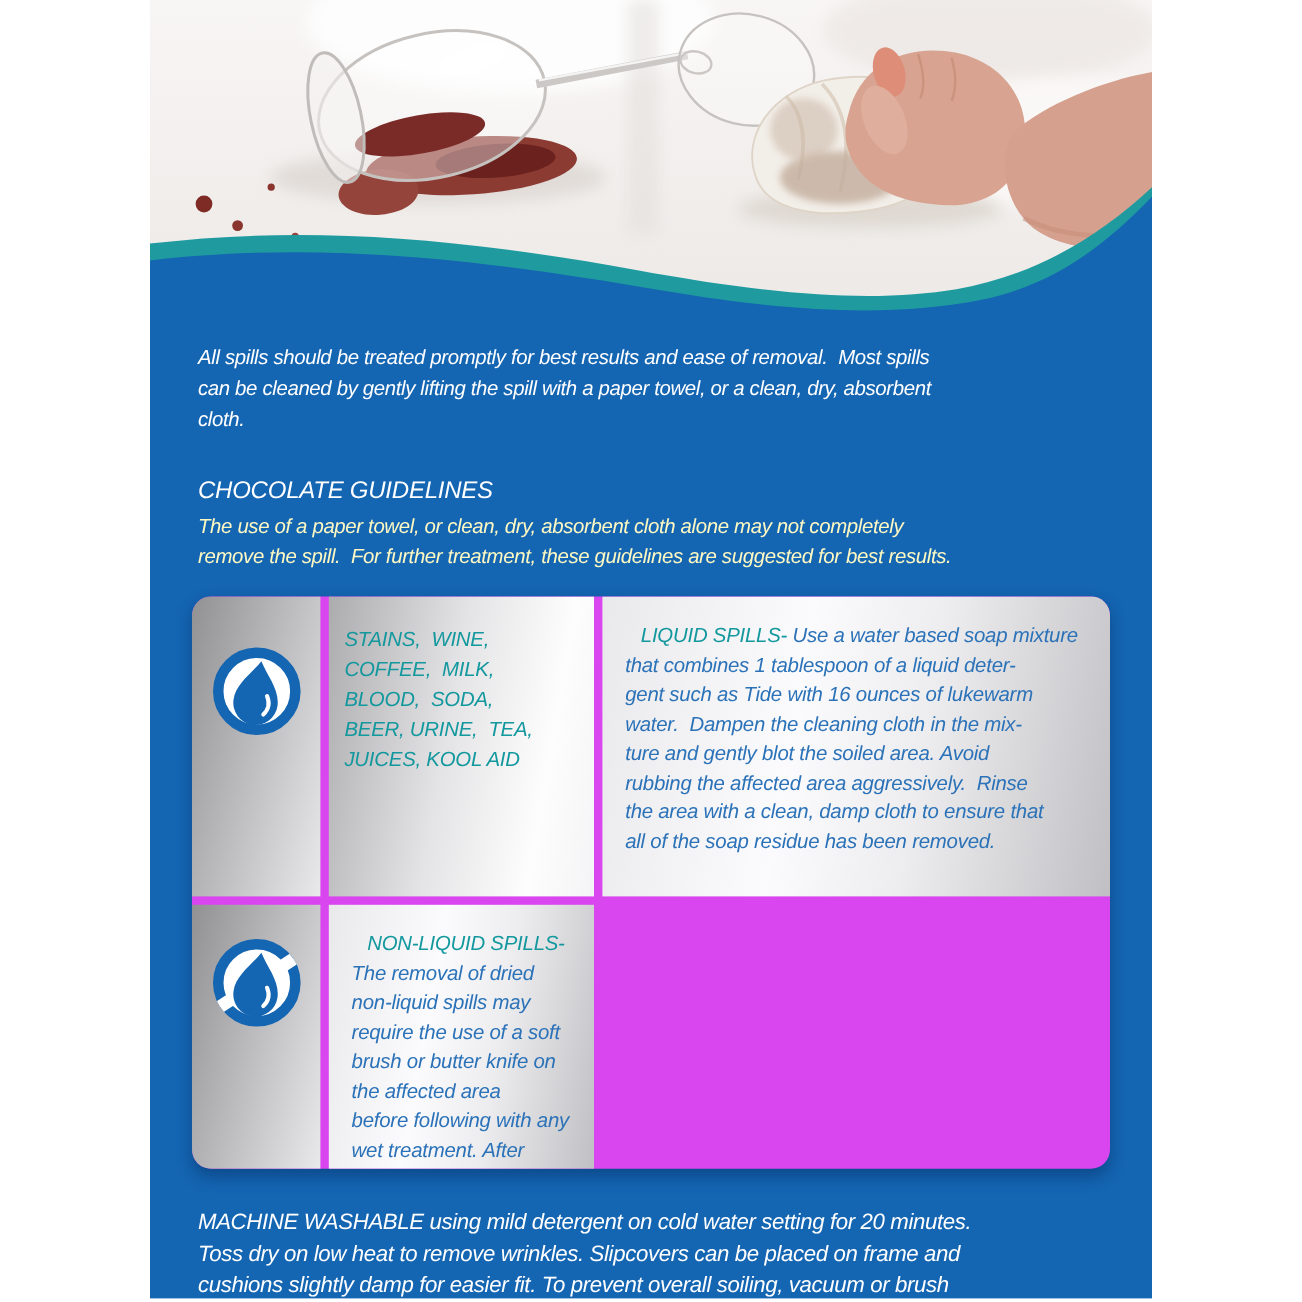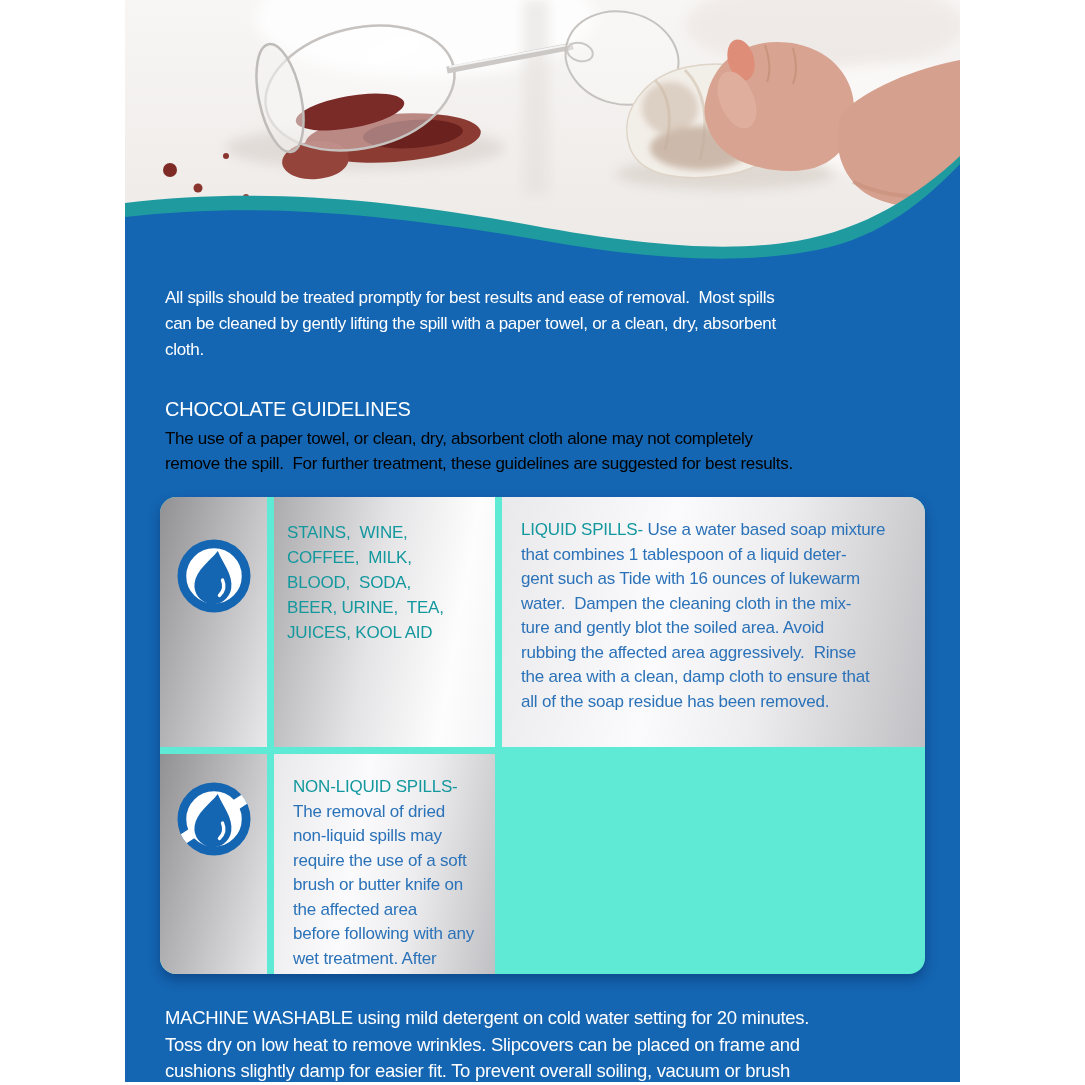--- a/index.html
+++ b/index.html
@@ -5,47 +5,48 @@
   html,body{margin:0;padding:0;}
   body{
     width:1085px;height:1085px;background:#ffffff;
     font-family:"Liberation Sans", sans-serif;
     -webkit-font-smoothing:antialiased;
   }
   .page{position:relative;width:1085px;height:1085px;background:#ffffff;overflow:hidden;}
   .sheet{
     position:absolute;left:125px;top:0;width:835px;height:1082px;
     background:#1465B2;
+    font-style:italic;
   }
   .photo{
     position:relative;width:835px;height:260px;overflow:hidden;background:#F2EFED;
   }
   .photo svg{display:block;width:835px;height:260px;}
   .content{position:relative;color:#ffffff;}
   .pre{white-space:pre-wrap;}
   .intro{
     margin:25px 40px 0 40px;
     font-size:17px;line-height:26px;letter-spacing:-0.3px;color:#ffffff;
   }
   .heading{
     margin:34px 40px 0 40px;
     font-size:20px;line-height:24px;font-weight:normal;letter-spacing:-0.2px;color:#ffffff;
   }
   .guidelines{
     margin:5px 40px 0 40px;
-    font-size:17px;line-height:25px;letter-spacing:-0.3px;color:#000000;
+    font-size:17px;line-height:25px;letter-spacing:-0.3px;color:#fef9c3;
   }
   .stain-table{
     margin:21px 35px 0 35px;
     width:765px;
     display:grid;
     grid-template-columns:107px 221px 1fr;
     grid-template-rows:250px 220px;
     gap:7px;
-    background:#5eead4;
+    background:#d946ef;
     border-radius:16px;
     overflow:hidden;
     box-shadow:0 6px 12px rgba(0,25,70,0.35);
   }
   .cell{position:relative;}
   .icon-cell{
     background:linear-gradient(105deg,#919193 0%,#C6C6C8 60%,#E9E9EB 100%);
     display:flex;justify-content:center;align-items:flex-start;
   }
   .icon-cell.r1{padding-top:42px;}
@@ -56,21 +57,21 @@
     padding:23px 8px 0 13px;
     font-size:17px;line-height:25px;letter-spacing:-0.2px;
     color:#13989E;
   }
   .desc-cell{
     background:linear-gradient(100deg,#E9E9EB 0%,#FBFBFD 38%,#EDEDEF 62%,#C0C0C4 100%);
     padding:21px 8px 0 19px;
     font-size:17px;line-height:24.5px;letter-spacing:-0.2px;
     color:#2B72B8;
   }
-  .desc-cell .lbl{color:#13989E;}
+  .desc-cell .lbl{color:#13989E;margin-left:13px;}
   .footer{
     margin:31px 40px 0 40px;
     font-size:18.5px;line-height:26.5px;letter-spacing:-0.3px;color:#ffffff;
   }
 </style>
 </head>
 <body>
 
 <div class="page">
   <div class="sheet">

